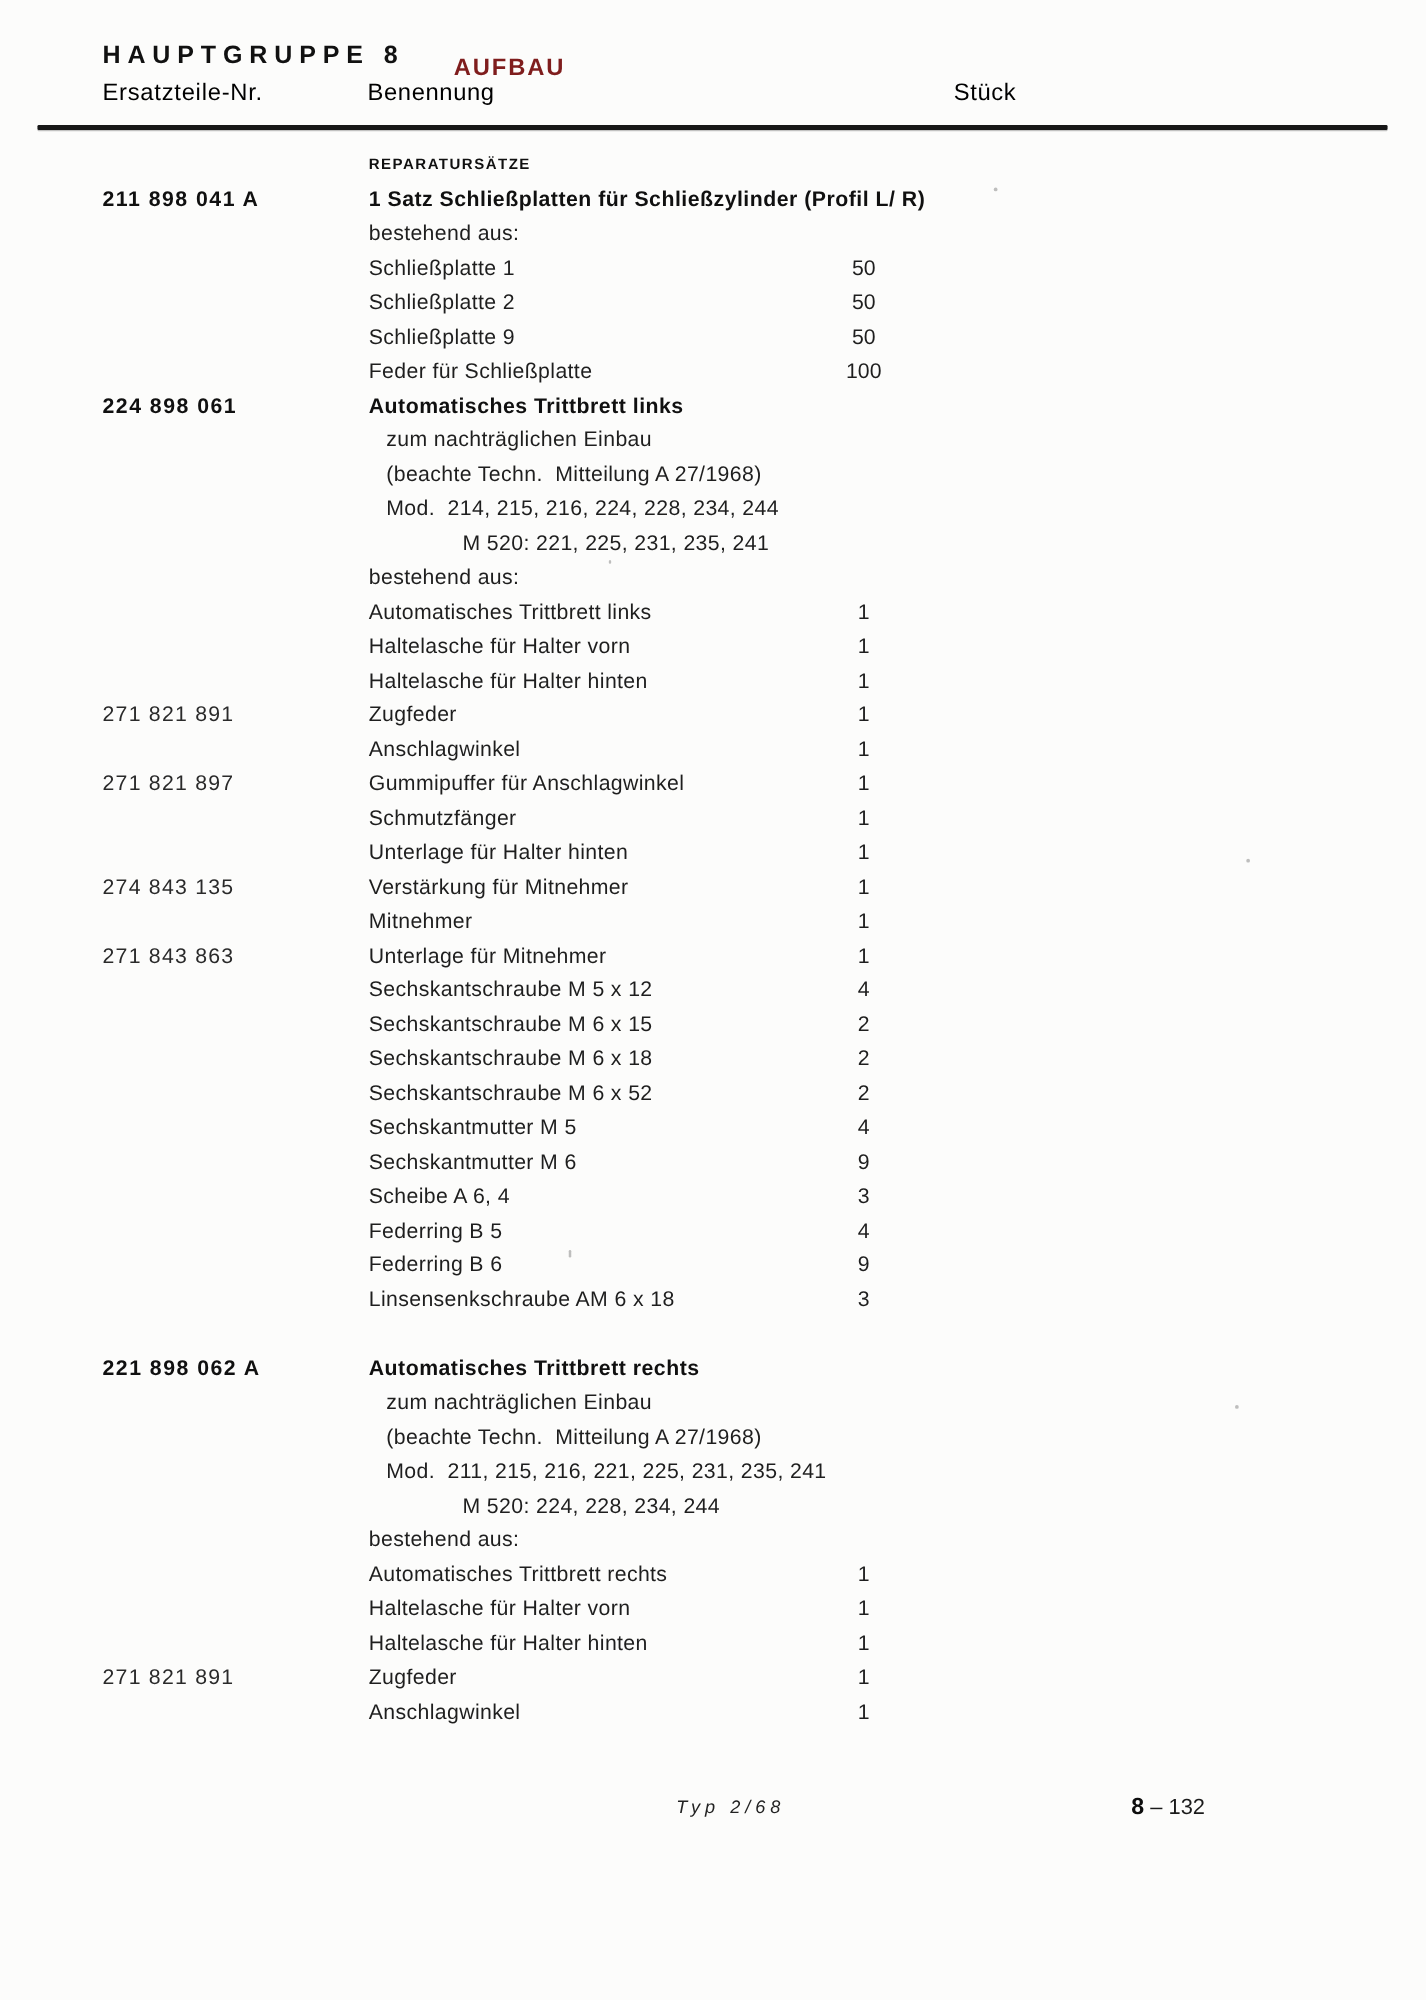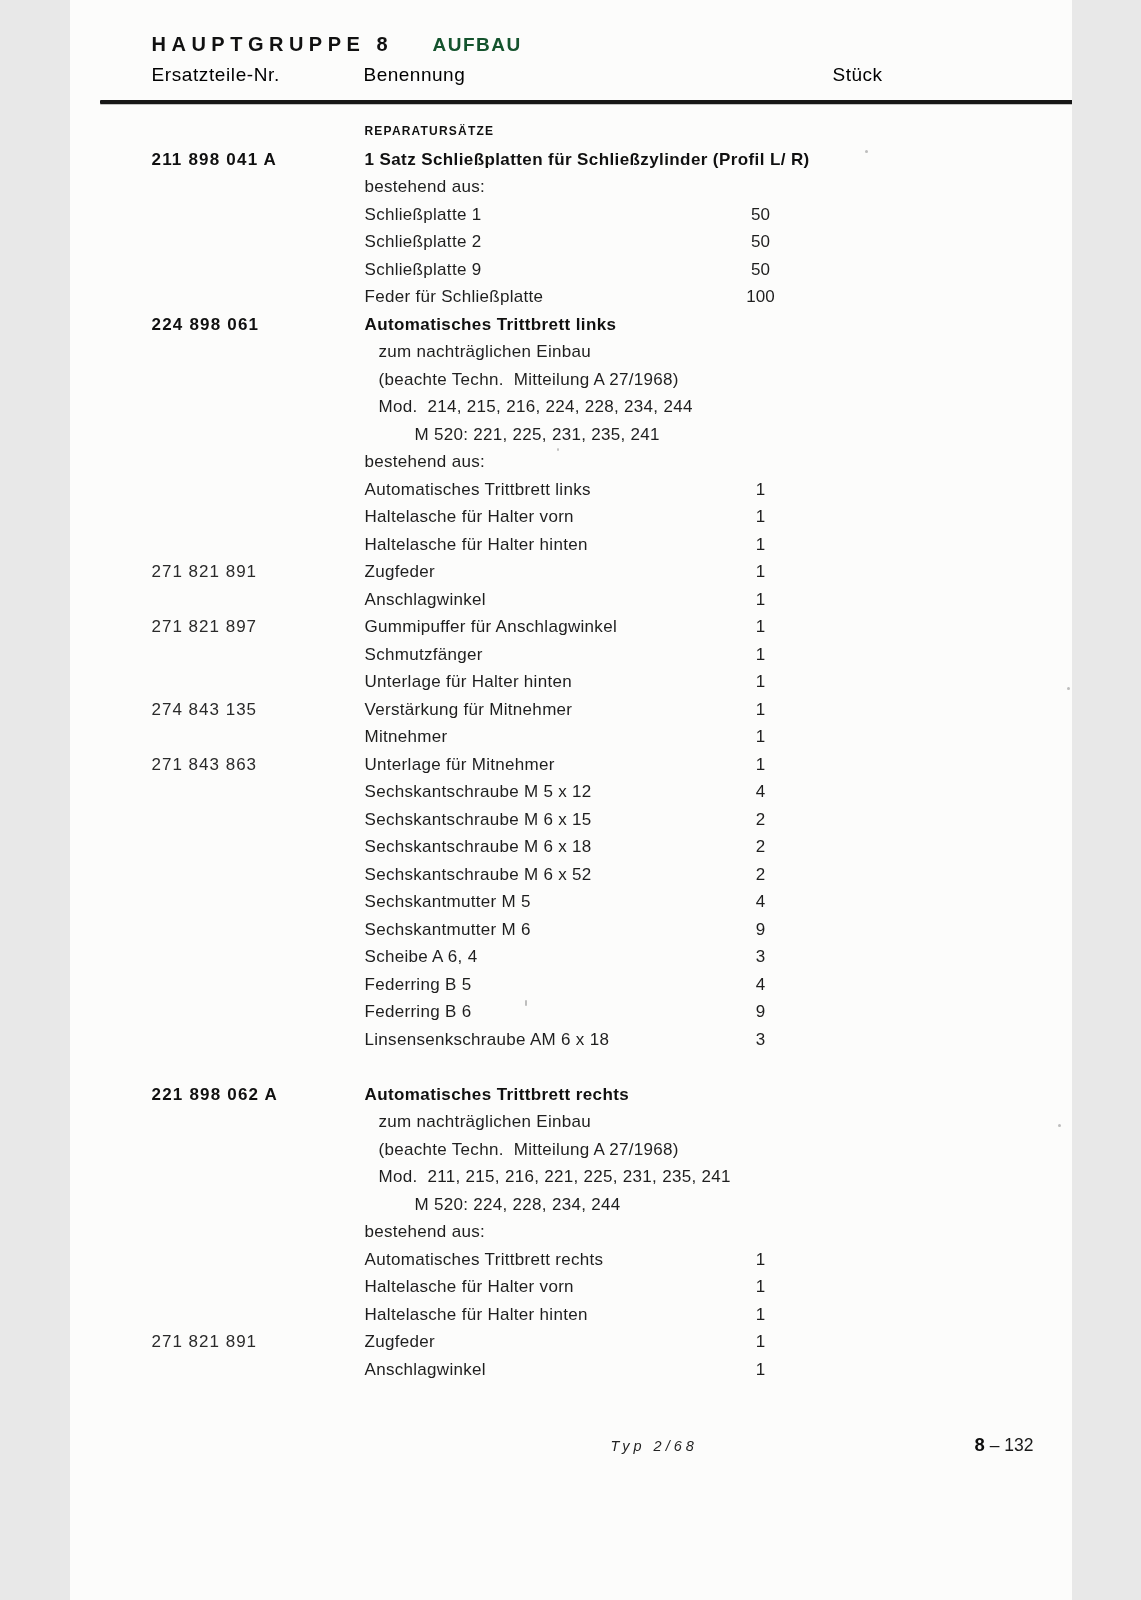--- a/index.html
+++ b/index.html
@@ -1,52 +1,52 @@
 <!DOCTYPE html>
 <html><head>
 <meta charset="utf-8">
 <style>
   html,body{margin:0;padding:0;background:#e8e8e8;}
   .page{
     position:relative;
-    width:1002px;height:1600px;
+    width:1141px;height:1600px;
     background:#fcfcfb;
     font-family:"Liberation Sans","DejaVu Sans",sans-serif;
     color:#1e1e1e;
     overflow:hidden;
     margin:0 auto;
   }
   
   .hdr-title{position:absolute;top:33px;left:0;height:24px;width:100%;}
   .group-label{
     position:absolute;left:82px;top:0;
     font-size:20px;font-weight:700;letter-spacing:5.5px;color:#111;
     white-space:pre;
   }
   .group-title{
-    position:absolute;left:363px;top:1px;
-    font-size:19px;font-weight:700;letter-spacing:1.5px;color:#14532d;
+    position:absolute;left:363px;top:11px;
+    font-size:19px;font-weight:700;letter-spacing:1.5px;color:#7f1d1d;
   }
   .hdr-cols{position:absolute;top:64px;left:0;width:100%;height:22px;font-size:19px;color:#000000;}
   .col-part{position:absolute;left:82px;letter-spacing:0.6px;}
   .col-name{position:absolute;left:294px;letter-spacing:0.5px;}
   .col-qty{position:absolute;left:763px;letter-spacing:0.5px;}
   .rule{
     position:absolute;top:100px;left:30px;width:1080px;height:4px;
     background:#171717;border-radius:1px;
     box-shadow:0 1px 0 rgba(20,20,20,.25);
   }
   
   .rows{position:absolute;top:118px;left:0;width:100%;}
   .row{position:relative;height:27.5px;line-height:27.5px;font-size:17px;}
   .row.spacer{height:27.5px;}
   .c-part{position:absolute;left:82px;white-space:pre;color:#2a2a2a;letter-spacing:1px;}
   .c-name{position:absolute;left:295px;white-space:pre;letter-spacing:0.3px;}
   .c-name.indent-1{left:309px;}
-  .c-name.indent-2{left:345px;}
+  .c-name.indent-2{left:370px;}
   .c-qty{position:absolute;left:600px;width:182px;text-align:center;white-space:pre;}
   .row.heading .c-name{font-weight:700;font-size:12px;letter-spacing:1.2px;color:#101010;}
   .row.entry-bold .c-part{font-weight:700;color:#101010;letter-spacing:1.2px;}
   .row.entry-bold .c-name{font-weight:700;color:#101010;letter-spacing:0.4px;}
   
   .footer-type{
     position:absolute;left:541px;top:1438px;
     font-size:14.5px;letter-spacing:4px;color:#222;white-space:pre;font-style:italic;
   }
   .footer-pageno{

